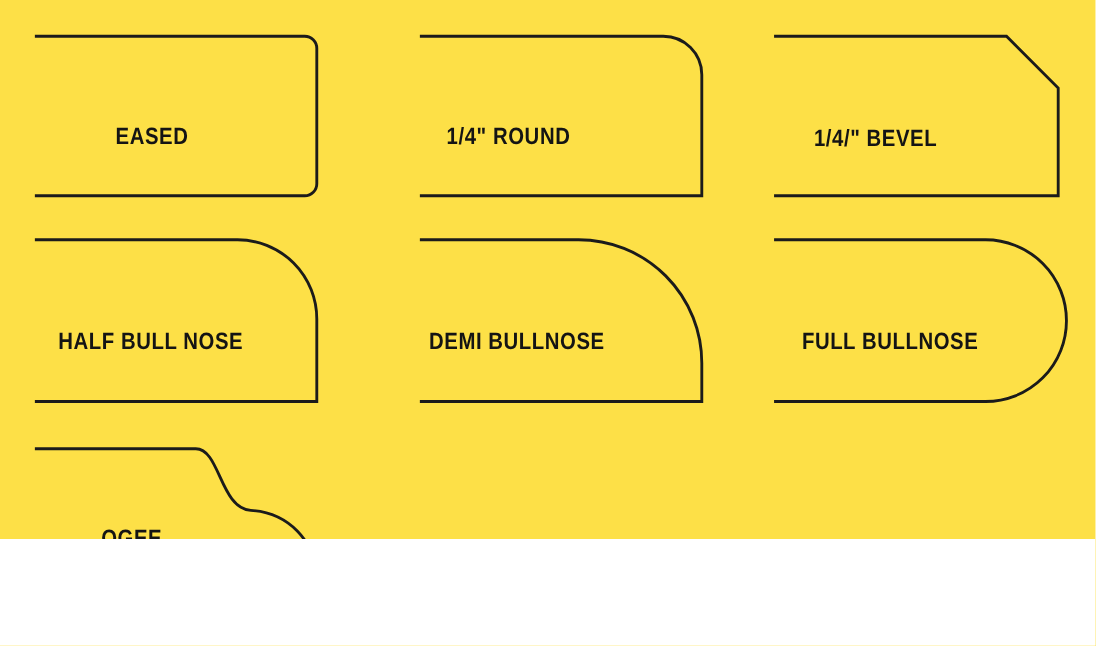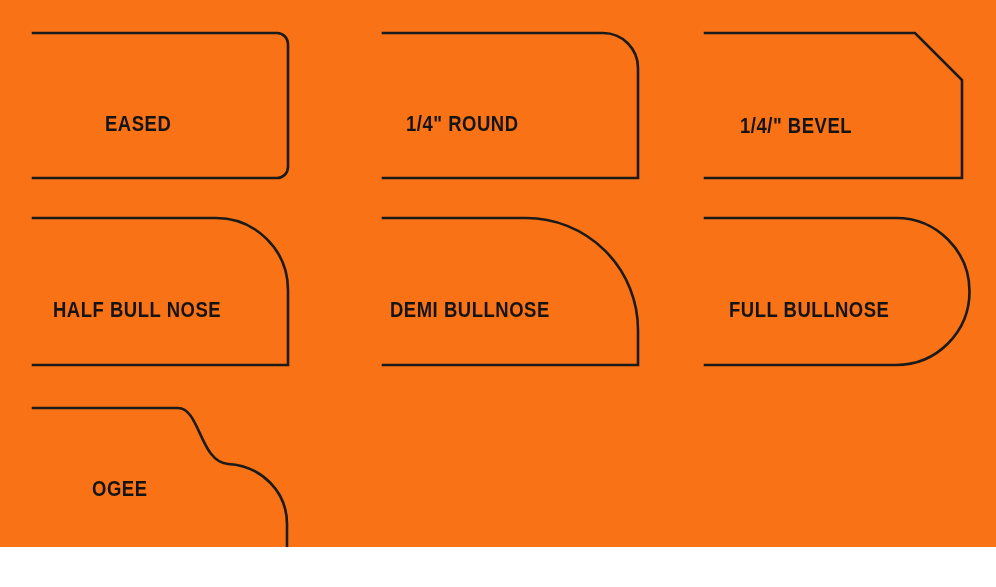--- a/index.html
+++ b/index.html
@@ -7,22 +7,22 @@
     margin: 0;
     padding: 0;
     background: #ffffff;
   }
   body {
     font-family: "Liberation Sans", "DejaVu Sans", sans-serif;
   }
   #sheet {
     position: relative;
     width: 996px;
-    height: 547px;
-    background: #f97316;
+    height: 490px;
+    background: #fde047;
     overflow: hidden;
   }
   #sheet svg {
     position: absolute;
     top: 0;
     left: 0;
     display: block;
   }
   .edge-path {
     fill: none;

